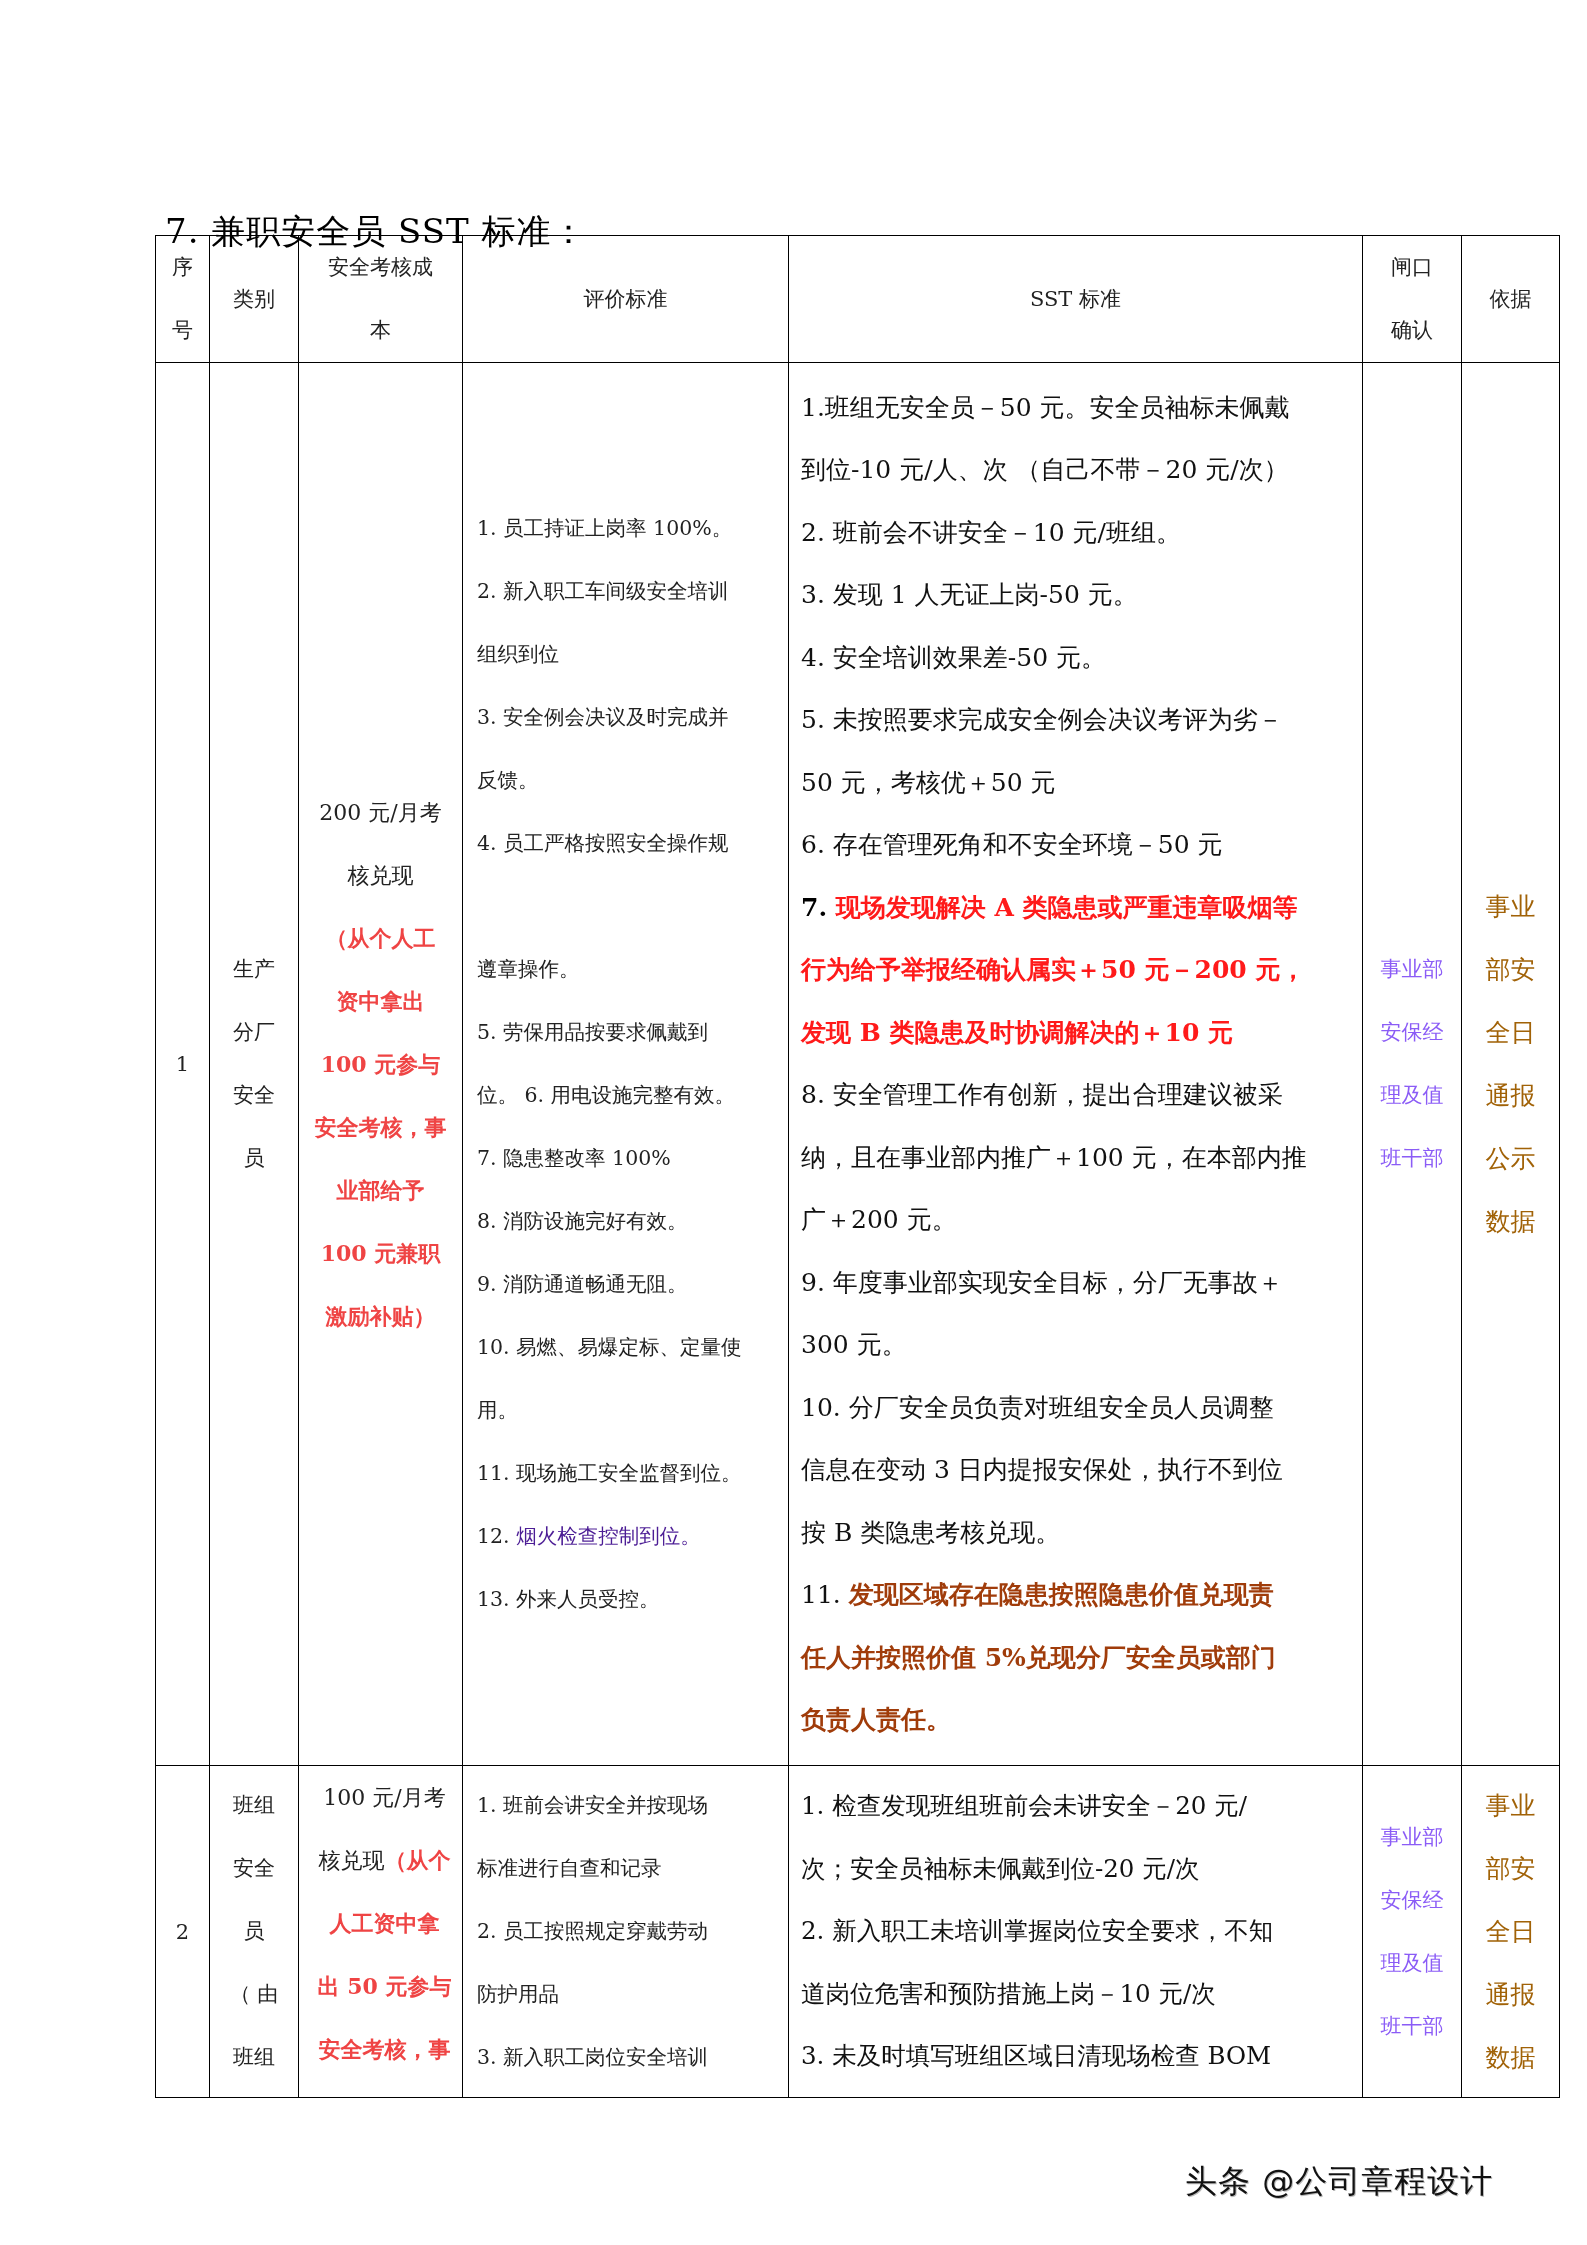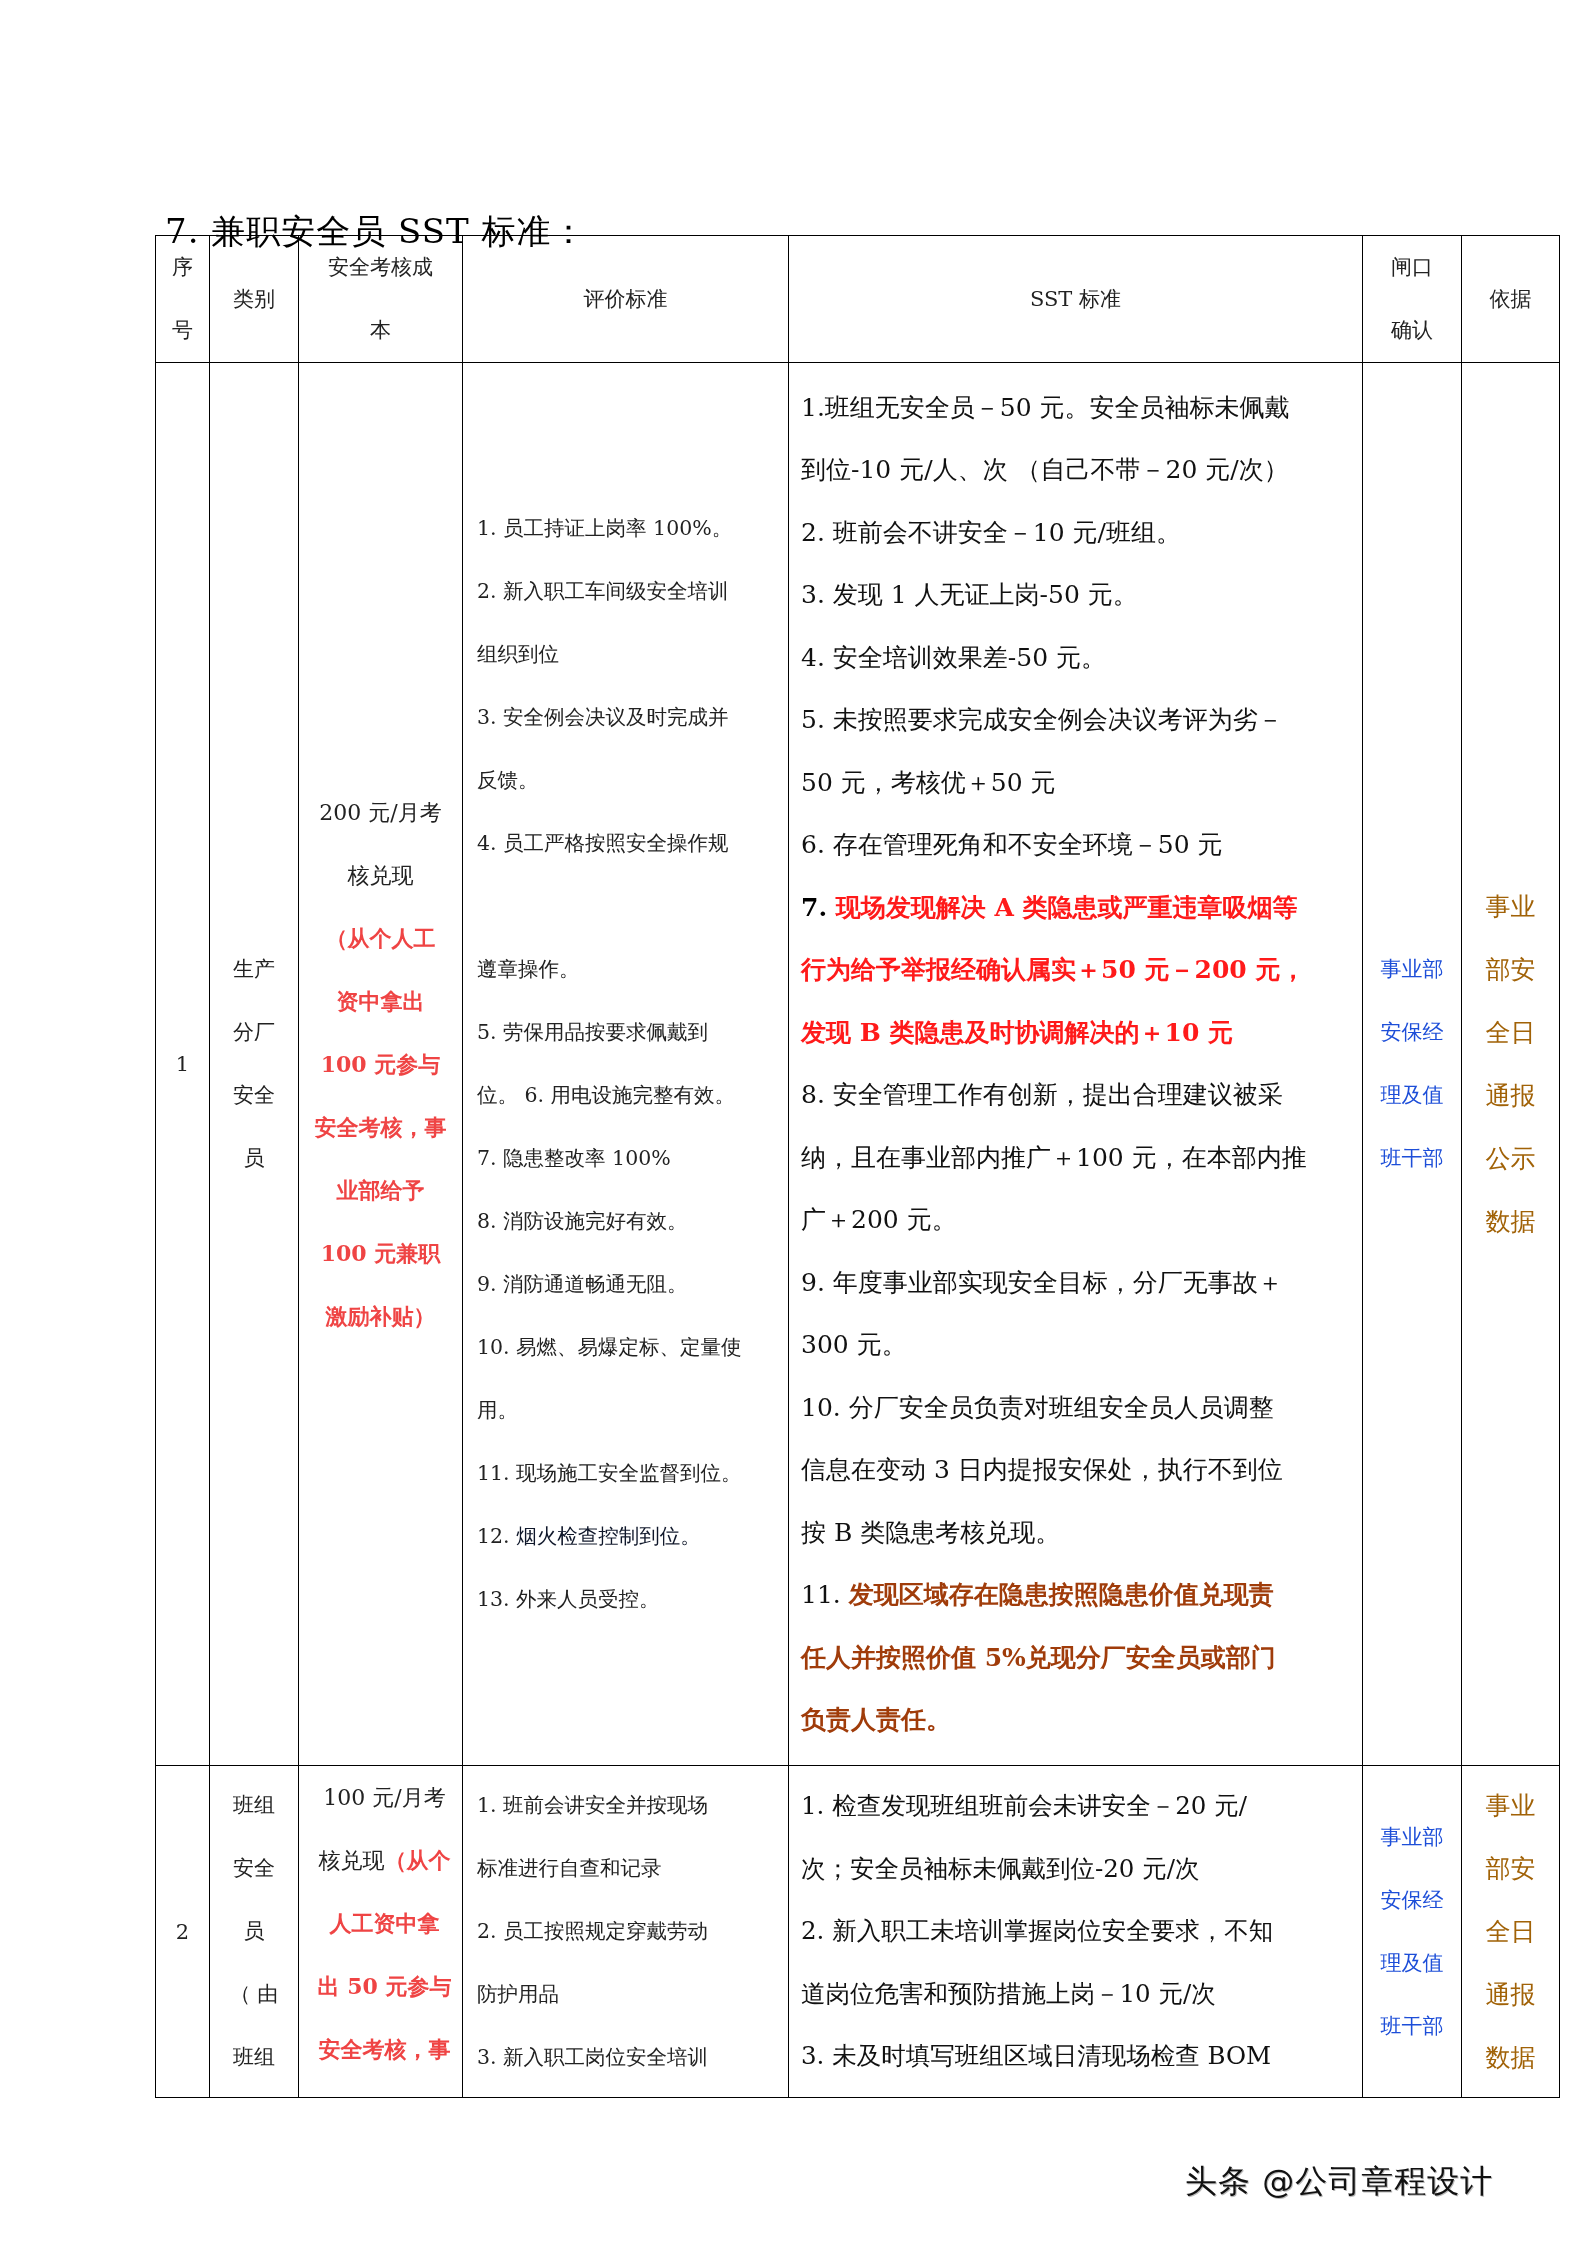--- a/index.html
+++ b/index.html
@@ -83,29 +83,29 @@
 
     .sst-col {
       font-size: 25px;
       line-height: 62.5px;
       padding: 0 12px !important;
       color: #111;
     }
     .sst-col .line { display: block; white-space: nowrap; }
 
     .red { color: #ff1a1a; font-weight: bold; }
-    .red-plain { color: #0f172a; }
+    .red-plain { color: #4c1d95; }
     .brown { color: #a03c0a; font-weight: bold; }
     .black-bold { font-weight: bold; color: #000; }
 
     .gate {
       font-size: 21px;
       line-height: 63px;
       text-align: center;
-      color: #1d4ed8;
+      color: #8b5cf6;
     }
     .basis {
       font-size: 25px;
       line-height: 63px;
       text-align: center;
       color: #a16207;
     }
 
     .r2 .idx, .r2 .cat, .r2 .gate, .r2 .basis { vertical-align: middle; }
     .r2 .cost, .r2 .eval, .r2 .sst-col { padding-top: 0 !important; }

